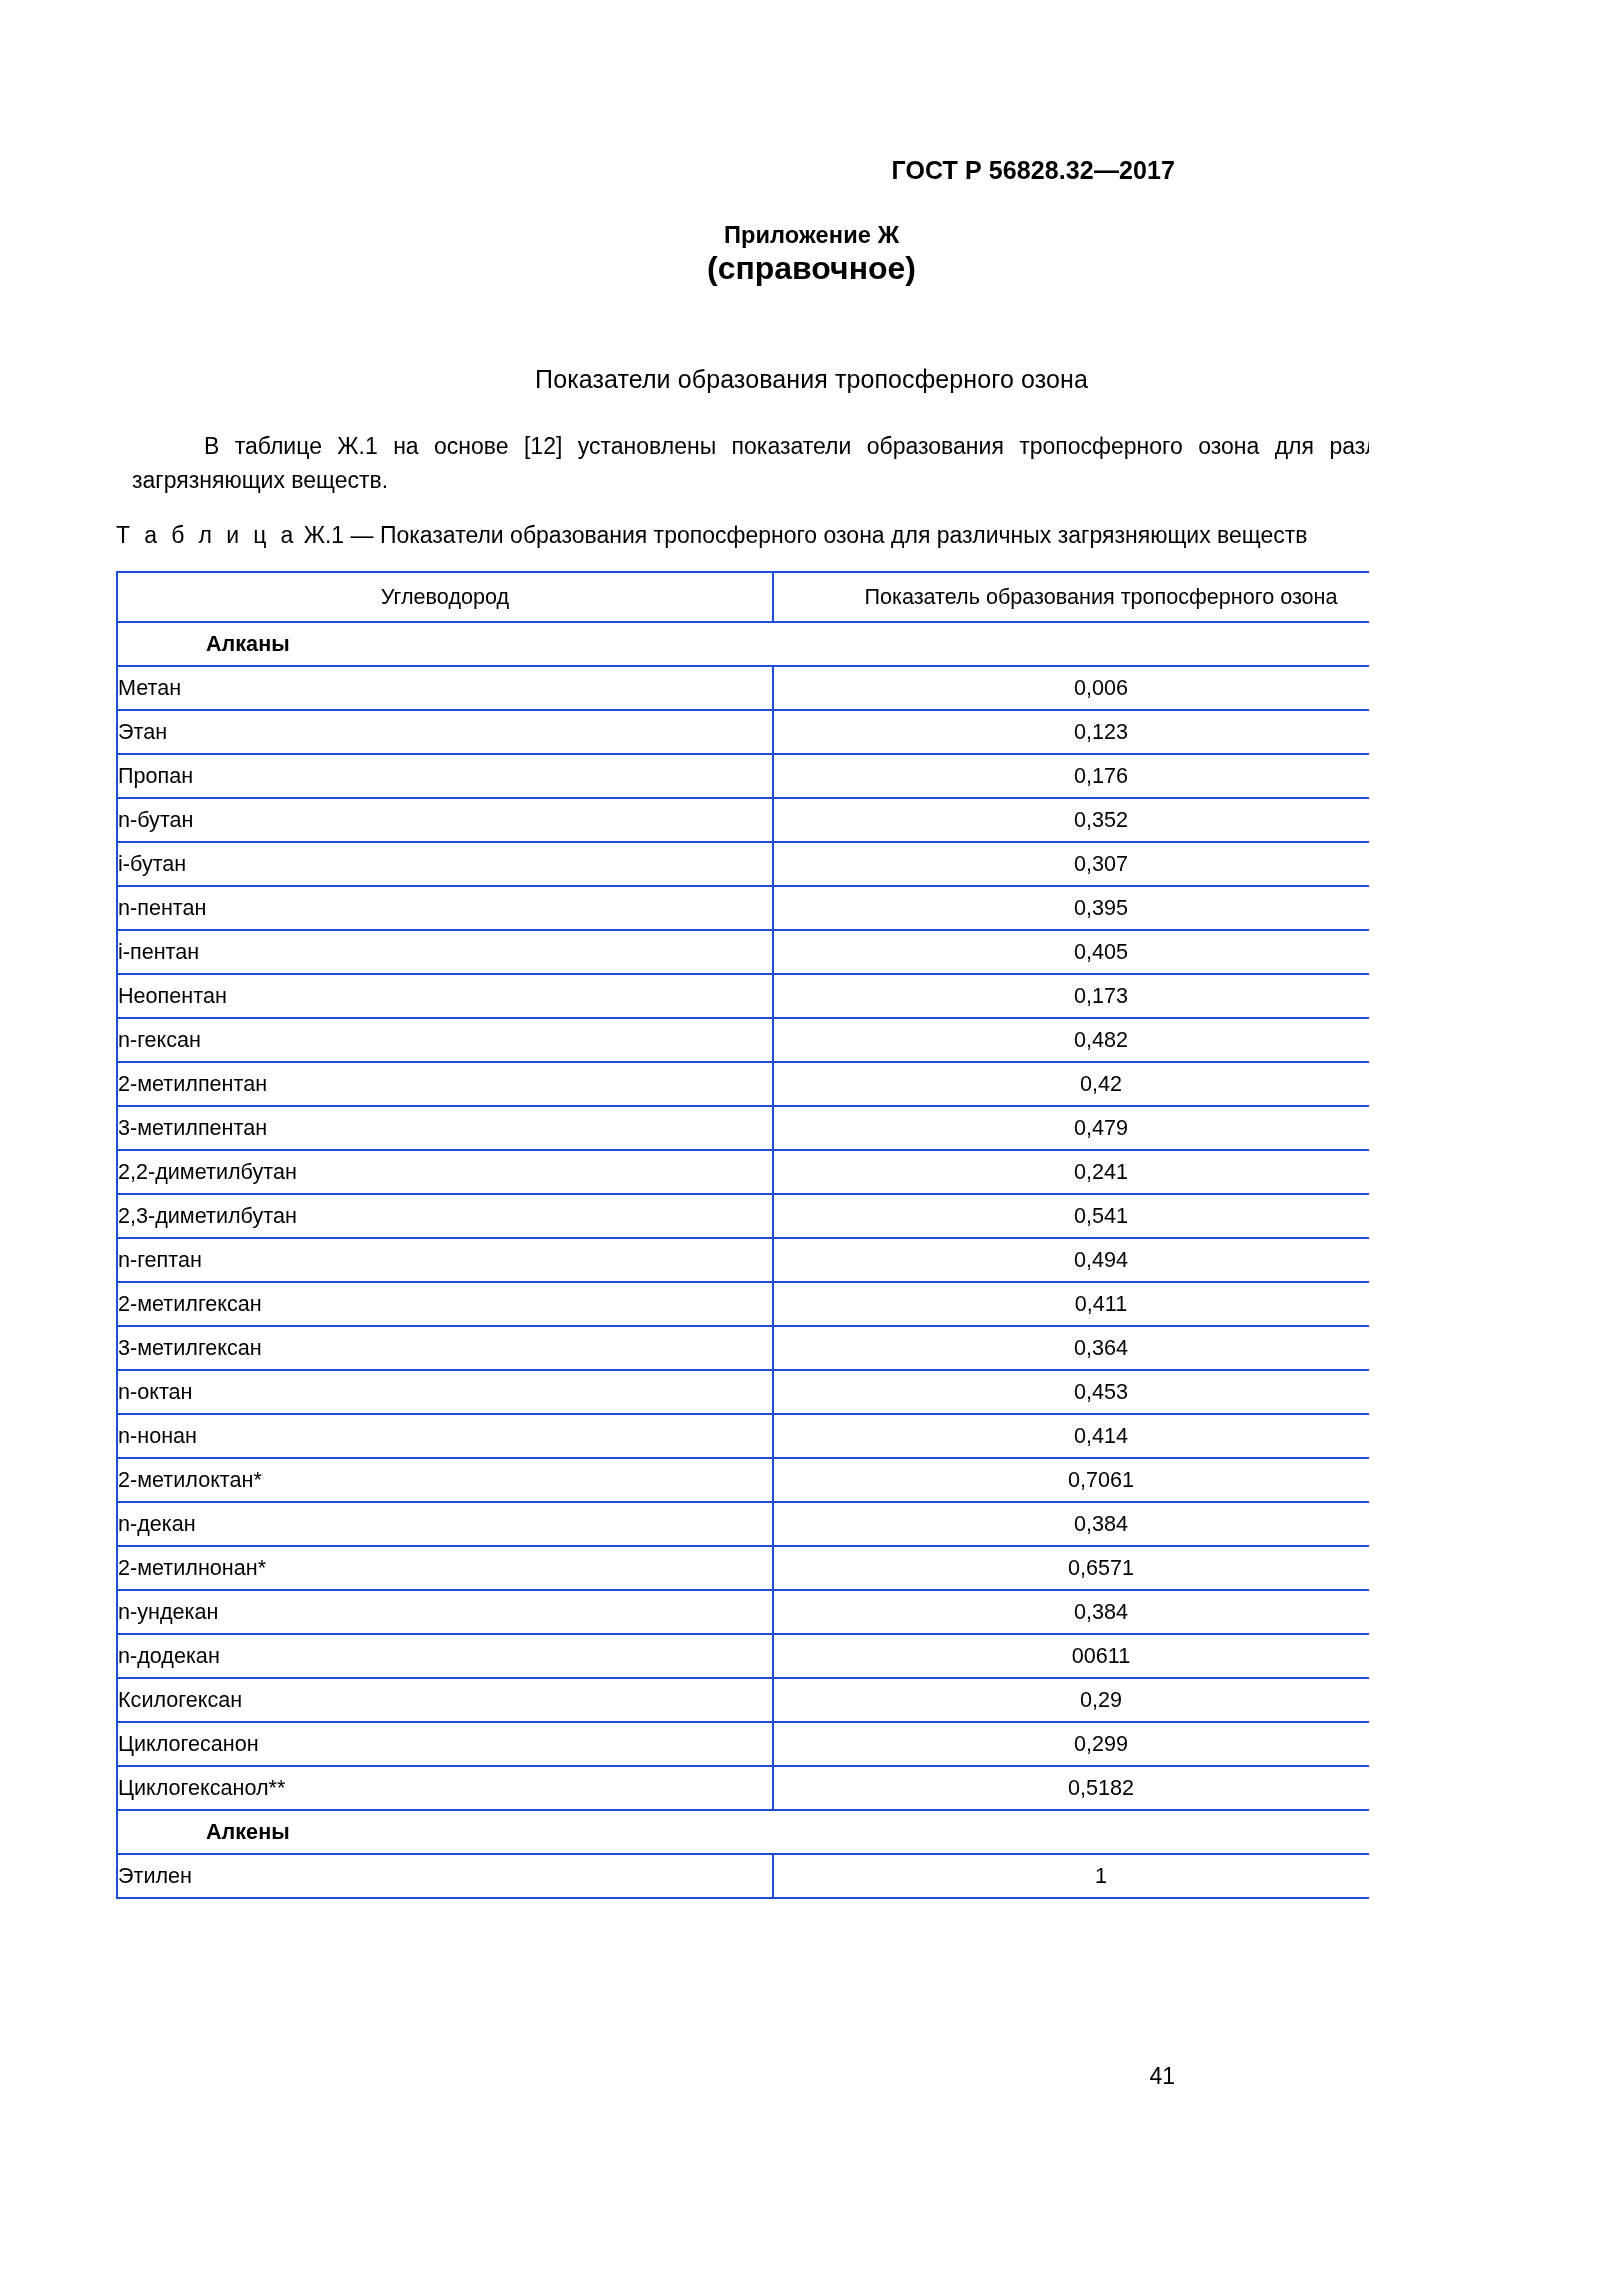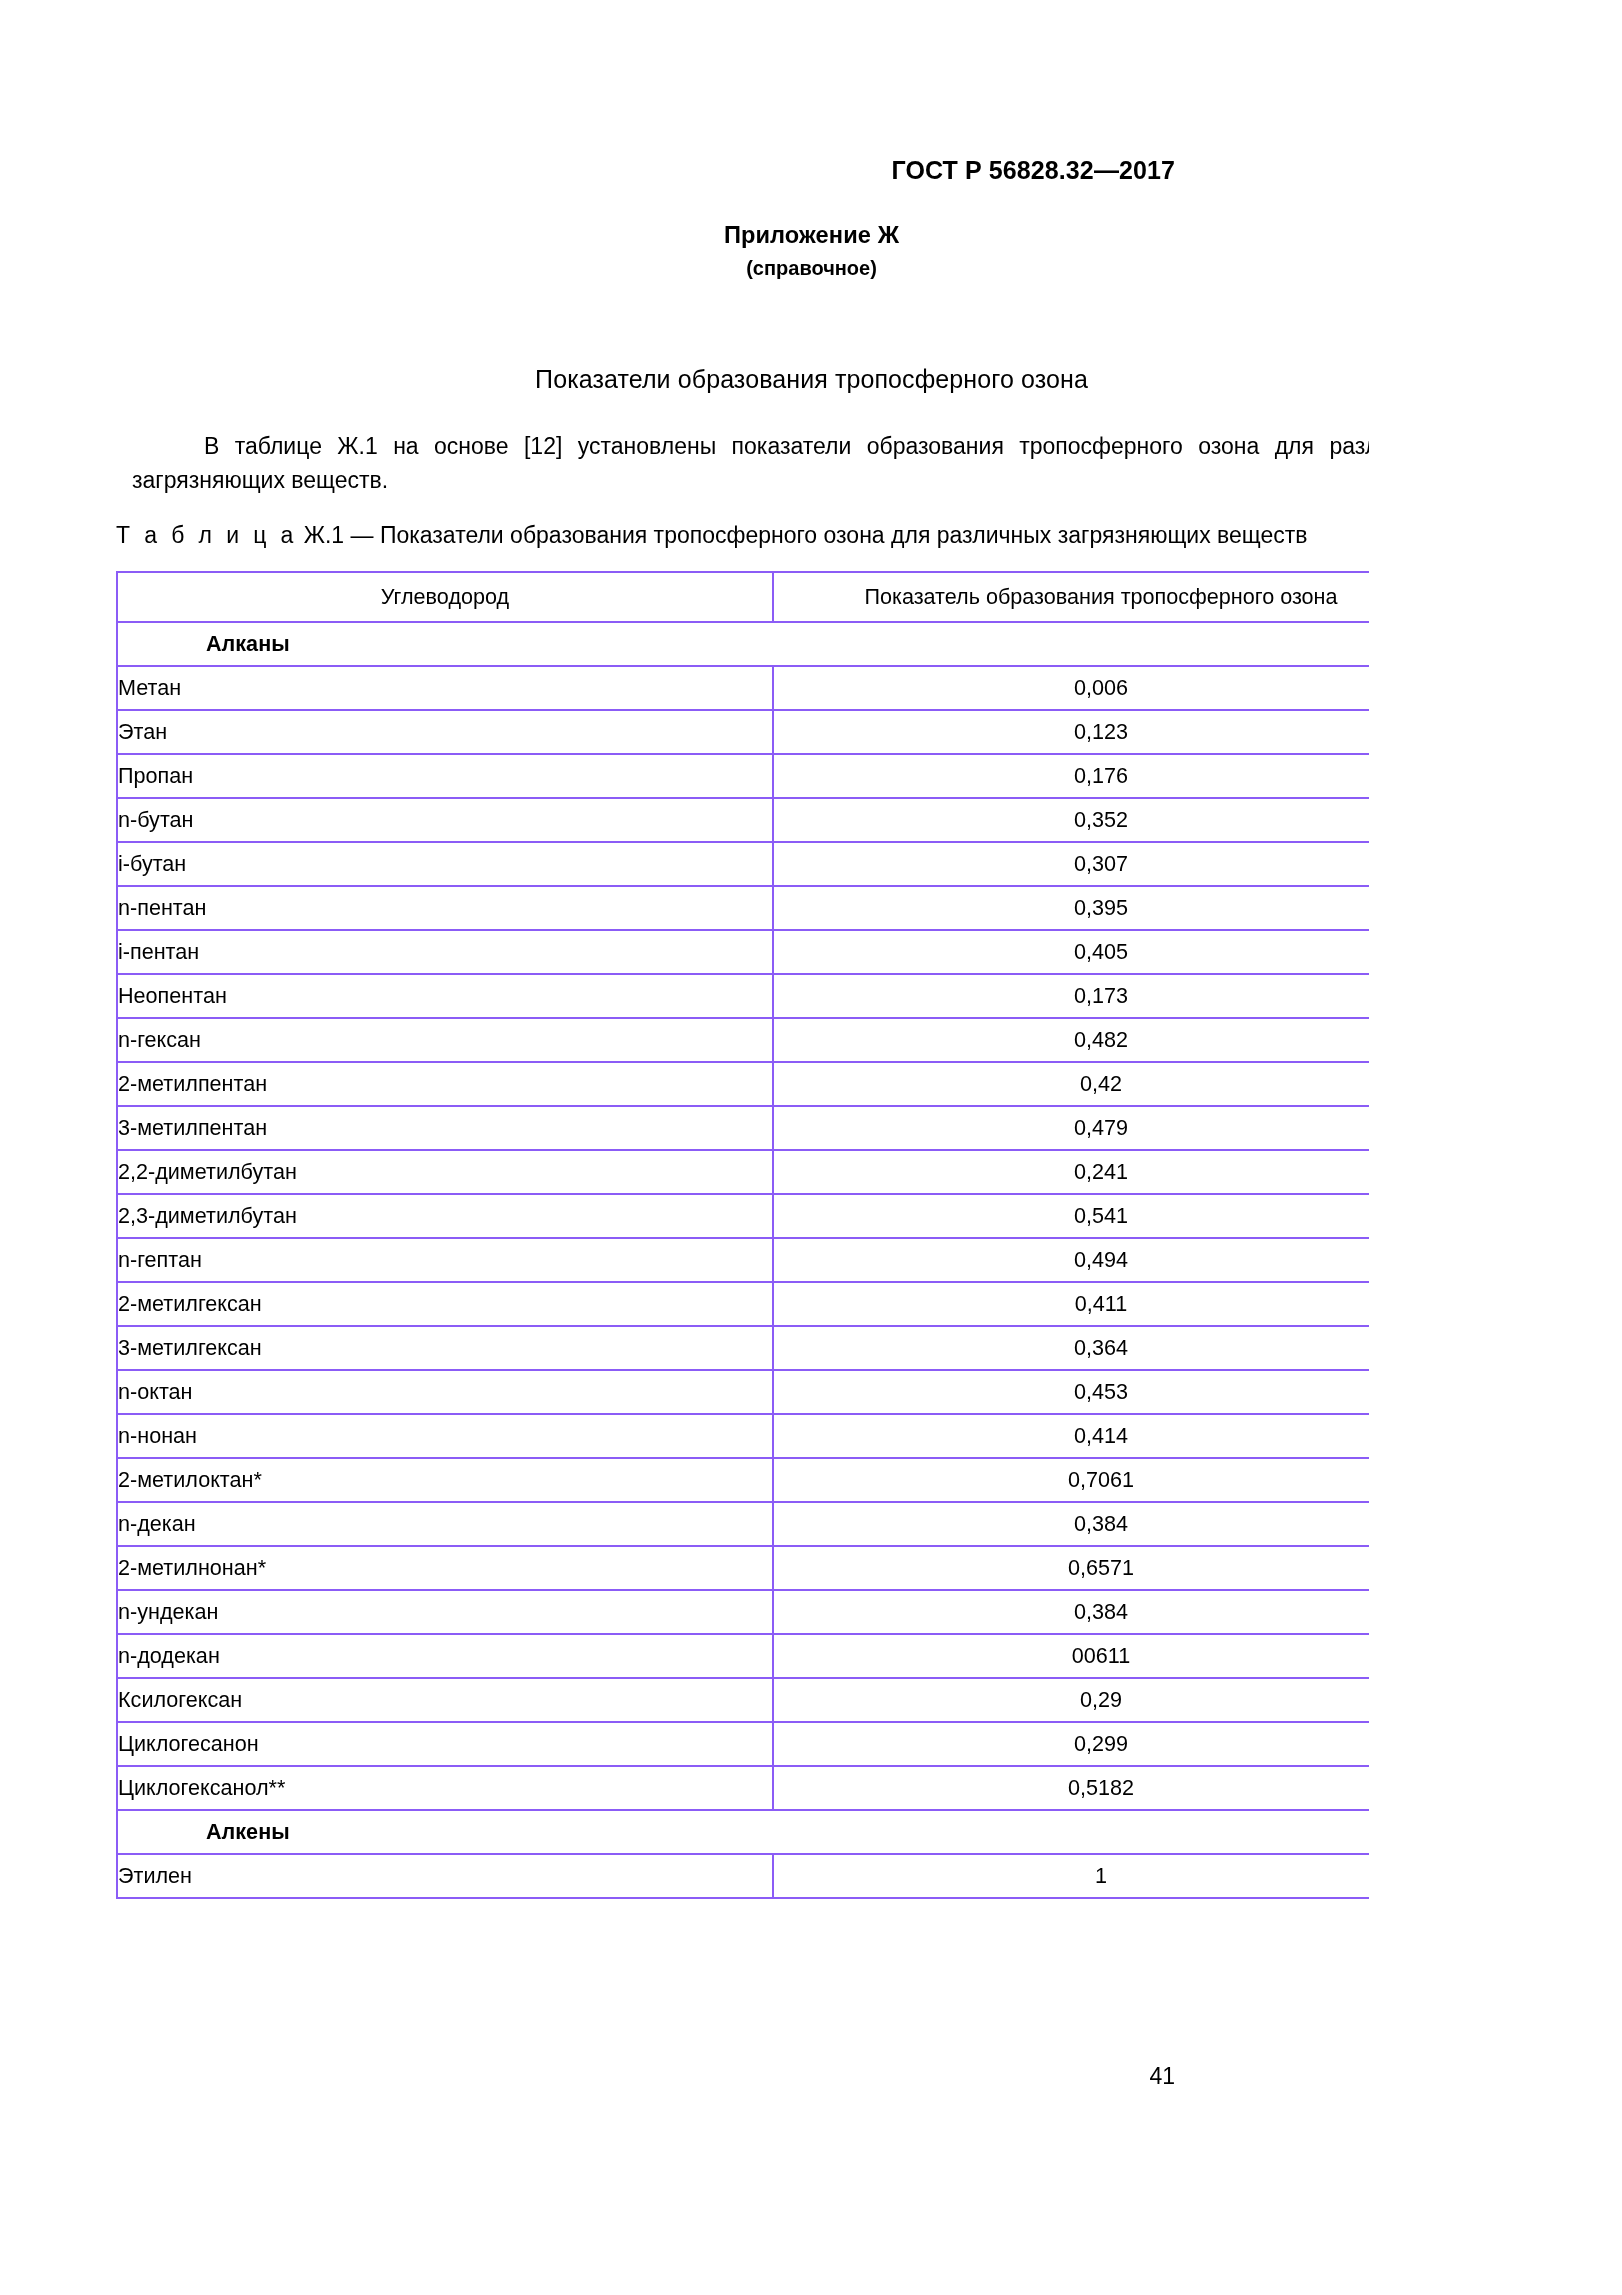--- a/index.html
+++ b/index.html
@@ -37,21 +37,21 @@
     width: 1623px;
     text-align: center;
   }
   .appendix-line {
     font-size: 23.6px;
     font-weight: bold;
     line-height: 33px;
     letter-spacing: 0.1px;
   }
   .appendix-sub {
-    font-size: 20px;
+    font-size: 32px;
     font-weight: bold;
     line-height: 33px;
   }
 
   
   .section-title {
     position: absolute;
     top: 365px;
     left: 0;
     width: 1623px;
@@ -96,21 +96,21 @@
     left: 116px;
     width: 1312px;
     border-collapse: collapse;
     table-layout: fixed;
   }
   .data-table col.col-name { width: 656px; }
   .data-table col.col-val  { width: 656px; }
 
   .data-table th,
   .data-table td {
-    border: 2px solid #8b5cf6;
+    border: 2px solid #1d4ed8;
     font-size: 21.6px;
     font-weight: normal;
     height: 44px;
     box-sizing: border-box;
     padding: 0;
   }
 
   .data-table thead th {
     text-align: center;
     vertical-align: middle;

